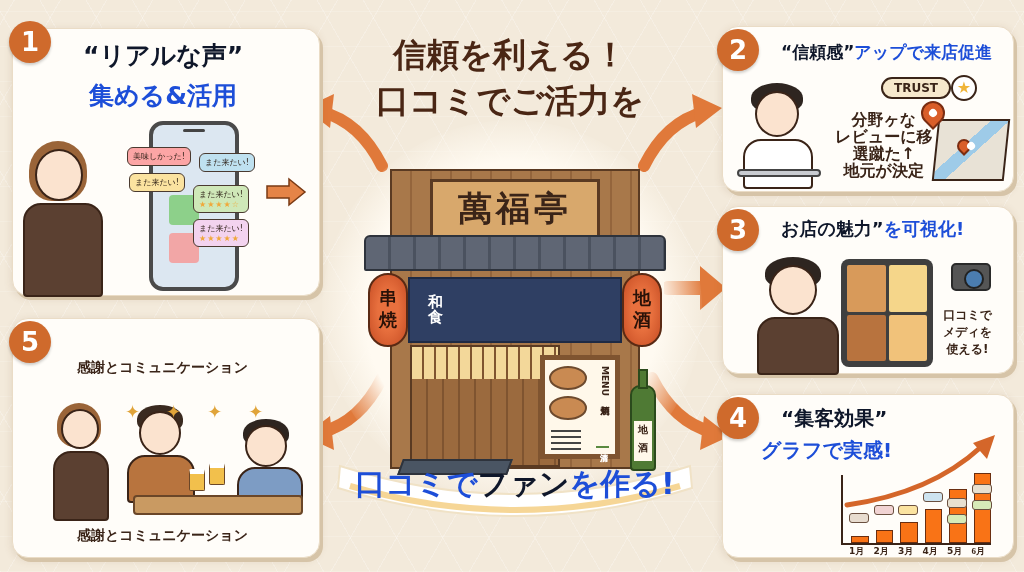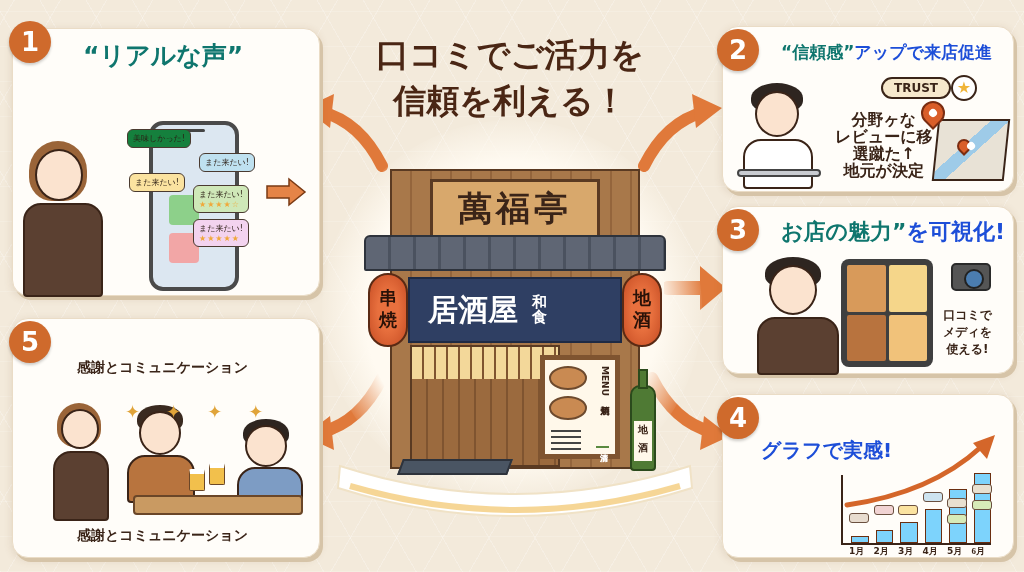--- a/index.html
+++ b/index.html
@@ -28,21 +28,21 @@
     position: absolute;
     width: 42px; height: 42px;
     border-radius: 50%;
     background: #cf6a2c;
     color: #fff;
     font-weight: bold;
     font-size: 26px;
     display: flex; align-items: center; justify-content: center;
     box-shadow: 0 2px 3px rgba(0,0,0,0.2);
   }
-  .orange { color: #0f766e; }
+  .orange { color: #0f172a; }
   .brown { color: #1d4ed8; }
 
   
   #card1 { left: 12px; top: 28px; width: 308px; height: 268px; }
   #card1 .title1 { position:absolute; left: 70px; top: 10px; font-size: 25px; font-weight: bold; }
   #card1 .title2 { position:absolute; left: 76px; top: 50px; font-size: 25px; font-weight: bold; }
   .phone {
     position: absolute; left: 136px; top: 92px; width: 90px; height: 170px;
     border: 4px solid #4a4a4a; border-radius: 14px; background: #dce7f1;
   }
@@ -98,34 +98,34 @@
   #card2 .title { position:absolute; left: 58px; top: 14px; font-size: 17px; font-weight: bold; white-space: nowrap; }
   .trust-pill { position:absolute; left: 158px; top: 50px; width: 70px; height: 22px; border: 2px solid #3a2418; border-radius: 12px; background:#f6e8cc; font-weight:bold; font-size: 12px; text-align:center; line-height: 18px; }
   .trust-star { position:absolute; left: 228px; top: 48px; width: 26px; height: 26px; border-radius:50%; border:2px solid #3a2418; background:#fff; color:#f0b53a; font-size: 16px; text-align:center; line-height:22px; }
   #card2 .desc { position:absolute; left: 112px; top: 84px; font-size: 16px; font-weight:bold; text-align:center; line-height: 17px; }
   .map { position:absolute; left: 212px; top: 92px; width: 72px; height: 62px; background: linear-gradient(135deg,#e8e2d6 0 40%,#9ecbe8 40% 55%,#e8e2d6 55%); border:2px solid #3a2418; transform: skewX(-6deg); }
   .pin { position:absolute; width: 24px; height: 24px; background:#d95e2a; border-radius: 50% 50% 50% 0; transform: rotate(-45deg); border: 2px solid #7a2d12; }
   .pin::after { content:""; position:absolute; left:6px; top:6px; width:8px; height:8px; border-radius:50%; background:#fff; }
 
   
   #card3 { left: 722px; top: 206px; width: 292px; height: 168px; }
-  #card3 .title { position:absolute; left: 58px; top: 10px; font-size: 22px; font-weight:bold; white-space:nowrap; }
+  #card3 .title { position:absolute; left: 58px; top: 10px; font-size: 18px; font-weight:bold; white-space:nowrap; }
   .tablet { position:absolute; left: 118px; top: 52px; width: 92px; height: 108px; background:#3f3f3f; border-radius: 8px; padding: 6px; display:grid; grid-template-columns: 1fr 1fr; grid-template-rows: 1fr 1fr; gap: 3px; }
   .tablet div { border-radius: 2px; }
   .camera { position:absolute; left: 228px; top: 56px; width: 40px; height: 28px; background:#555; border-radius: 5px; border:2px solid #2a2a2a; }
   .camera::after { content:""; position:absolute; left: 11px; top: 4px; width: 16px; height: 16px; border-radius:50%; background:#4b7db0; border:2px solid #222; }
   #card3 .desc { position:absolute; left: 220px; top: 100px; font-size: 12px; font-weight:bold; text-align:center; line-height: 17px; }
 
   
   #card4 { left: 722px; top: 394px; width: 292px; height: 164px; }
   #card4 .title1 { position:absolute; left: 58px; top: 10px; font-size: 20px; font-weight:bold; }
   #card4 .title2 { position:absolute; left: 38px; top: 42px; font-size: 20px; font-weight:bold; }
   #card4 .desc { position:absolute; left: 20px; top: 96px; font-size: 15px; font-weight:bold; line-height: 22px; }
   .chart { position:absolute; left: 118px; top: 80px; width: 150px; height: 70px; border-left: 2px solid #3a2418; border-bottom: 2px solid #3a2418; display:flex; align-items:flex-end; gap: 7px; padding-left: 8px; }
-  .bar { width: 29px; background:#7dd3fc; border: 1.5px solid #6a2e10; position: relative; }
+  .bar { width: 29px; background:#f97316; border: 1.5px solid #6a2e10; position: relative; }
   .bar-label { position:absolute; bottom: -16px; left: -3px; font-size: 9px; font-weight:bold; white-space:nowrap; }
   .mini-bubble { position:absolute; left: -3px; width: 20px; height: 10px; border-radius: 3px; border:1px solid #6a5040; }
   .chart-arrow { position:absolute; left: 118px; top: 38px; width: 160px; height: 80px; }
 
   
   #card5 { left: 12px; top: 318px; width: 308px; height: 240px; }
   #card5 .title { position:absolute; left: 58px; top: 10px; font-size: 18px; font-weight:bold; white-space:nowrap; }
   #card5 .subtitle { position:absolute; left: 64px; top: 40px; font-size: 14px; font-weight:bold; }
   #card5 .footer { position:absolute; left: 64px; top: 208px; font-size: 14px; font-weight:bold; }
   .table-surface { position:absolute; left: 120px; top: 176px; width: 170px; height: 20px; background:#c99a62; border:2px solid #6a4628; border-radius: 4px; }
@@ -153,31 +153,30 @@
 <svg class="flow-arrow" style="left:644px;top:372px;" width="90" height="80" viewBox="0 0 90 80">
   <path d="M8 6 Q30 50 68 60" stroke="#e0793a" stroke-width="12" fill="none" stroke-linecap="round"></path>
   <polygon points="86,64 56,78 60,44" fill="#e0793a"></polygon>
 </svg>
 <svg class="flow-arrow" style="left:300px;top:372px;" width="90" height="80" viewBox="0 0 90 80">
   <path d="M82 6 Q60 50 22 60" stroke="#e0793a" stroke-width="12" fill="none" stroke-linecap="round"></path>
   <polygon points="4,64 34,78 30,44" fill="#e0793a"></polygon>
 </svg>
 
 <div class="main-title">
+  <div>信頼を利える！</div>
   <div>口コミでご活力を</div>
-  <div>信頼を利える！</div>
 </div>
 
 <div class="glow"></div>
 <div class="shop">
   <div class="wall"></div>
   <div class="signboard">萬福亭</div>
   <div class="roof"></div>
   <div class="noren">
-    <span class="big">居酒屋</span>
     <span class="small">和食</span>
   </div>
   <div class="lantern" style="left:-12px;width:40px;">
     <span style="display:block;width:18px;margin:0 auto;">串焼</span>
   </div>
   <div class="lantern" style="left:242px;width:40px;">
     <span style="display:block;width:18px;margin:0 auto;">地酒</span>
   </div>
   <div class="door">
     <div class="win"></div>
@@ -197,38 +196,42 @@
     <div class="neck"></div>
     <div class="label">地酒</div>
   </div>
 </div>
 
 <div class="banner">
   <svg class="banner-text" viewBox="0 0 370 70">
     <path d="M10 14 Q185 70 360 14 L362 36 Q185 92 8 36 Z" fill="#fff" stroke="#f0e2c6" stroke-width="2"></path>
     <path d="M20 34 Q185 82 350 34" stroke="#f2c46a" stroke-width="6" fill="none" opacity="0.7"></path>
   </svg>
+  <div style="position:absolute;left:0;top:12px;width:370px;text-align:center;font-size:30px;font-weight:bold;transform:rotate(0deg);">
+    <span class="brown">口コミで</span><span class="orange">ファン</span><span class="brown">を作る!</span>
+  </div>
 </div>
 
 <div class="card" id="card1">
   <div class="num-badge" style="left:-4px;top:-8px;">1</div>
   <div class="title1 orange">“リアルな声”</div>
+  <div class="title2 brown">集める&amp;活用</div>
 
   <div class="person" style="left:6px;top:112px;width:110px;height:156px;">
     <div class="hair" style="left:10px;top:0;width:58px;height:60px;background:#9a6438;"></div>
     <div class="head" style="left:16px;top:8px;width:48px;height:52px;"></div>
     <div class="body-shirt" style="left:4px;top:62px;width:80px;height:94px;background:#5b4031;"></div>
   </div>
 
   <div class="phone">
     <div class="notch"></div>
     <div class="avatar-sq" style="left:16px;top:70px;background:#8dd08a;"></div>
     <div class="avatar-sq" style="left:16px;top:108px;background:#f2a6a6;"></div>
   </div>
-  <div class="bubble" style="left:114px;top:100px;background:#15803d;"><span>美味しかった!</span></div>
+  <div class="bubble" style="left:114px;top:118px;background:#fca5a5;"><span>美味しかった!</span></div>
   <div class="bubble" style="left:186px;top:124px;background:#bfe1f0;"><span>また来たい!</span></div>
   <div class="bubble" style="left:116px;top:144px;background:#fbe3a0;"><span>また来たい!</span></div>
   <div class="bubble" style="left:180px;top:156px;background:#cfe8b8;"><span>また来たい!</span><span class="stars">★★★★☆</span></div>
   <div class="bubble" style="left:180px;top:190px;background:#f3d3ef;"><span>また来たい!</span><span class="stars">★★★★★</span></div>
 
   <svg class="arrow-right" viewBox="0 0 42 30">
     <polygon points="2,9 24,9 24,2 40,15 24,28 24,21 2,21" fill="#e58447" stroke="#7a3a14" stroke-width="1.5"></polygon>
   </svg>
 </div>
 
@@ -275,20 +278,21 @@
   <div class="camera"></div>
   <div class="desc">
     <div>口コミで</div>
     <div>メディを</div>
     <div>使える!</div>
   </div>
 </div>
 
 <div class="card" id="card4">
   <div class="num-badge" style="left:-6px;top:2px;">4</div>
+  <div class="title1 orange">“集客効果”</div>
   <div class="title2 brown">グラフで実感!</div>
   <div class="chart">
     <div class="bar" style="height:7px;">
       <div class="mini-bubble" style="top:-24px;background:#e8dccf;"></div>
       <span class="bar-label">1月</span>
     </div>
     <div class="bar" style="height:13px;">
       <div class="mini-bubble" style="top:-26px;background:#f1d3d3;"></div>
       <span class="bar-label">2月</span>
     </div>

